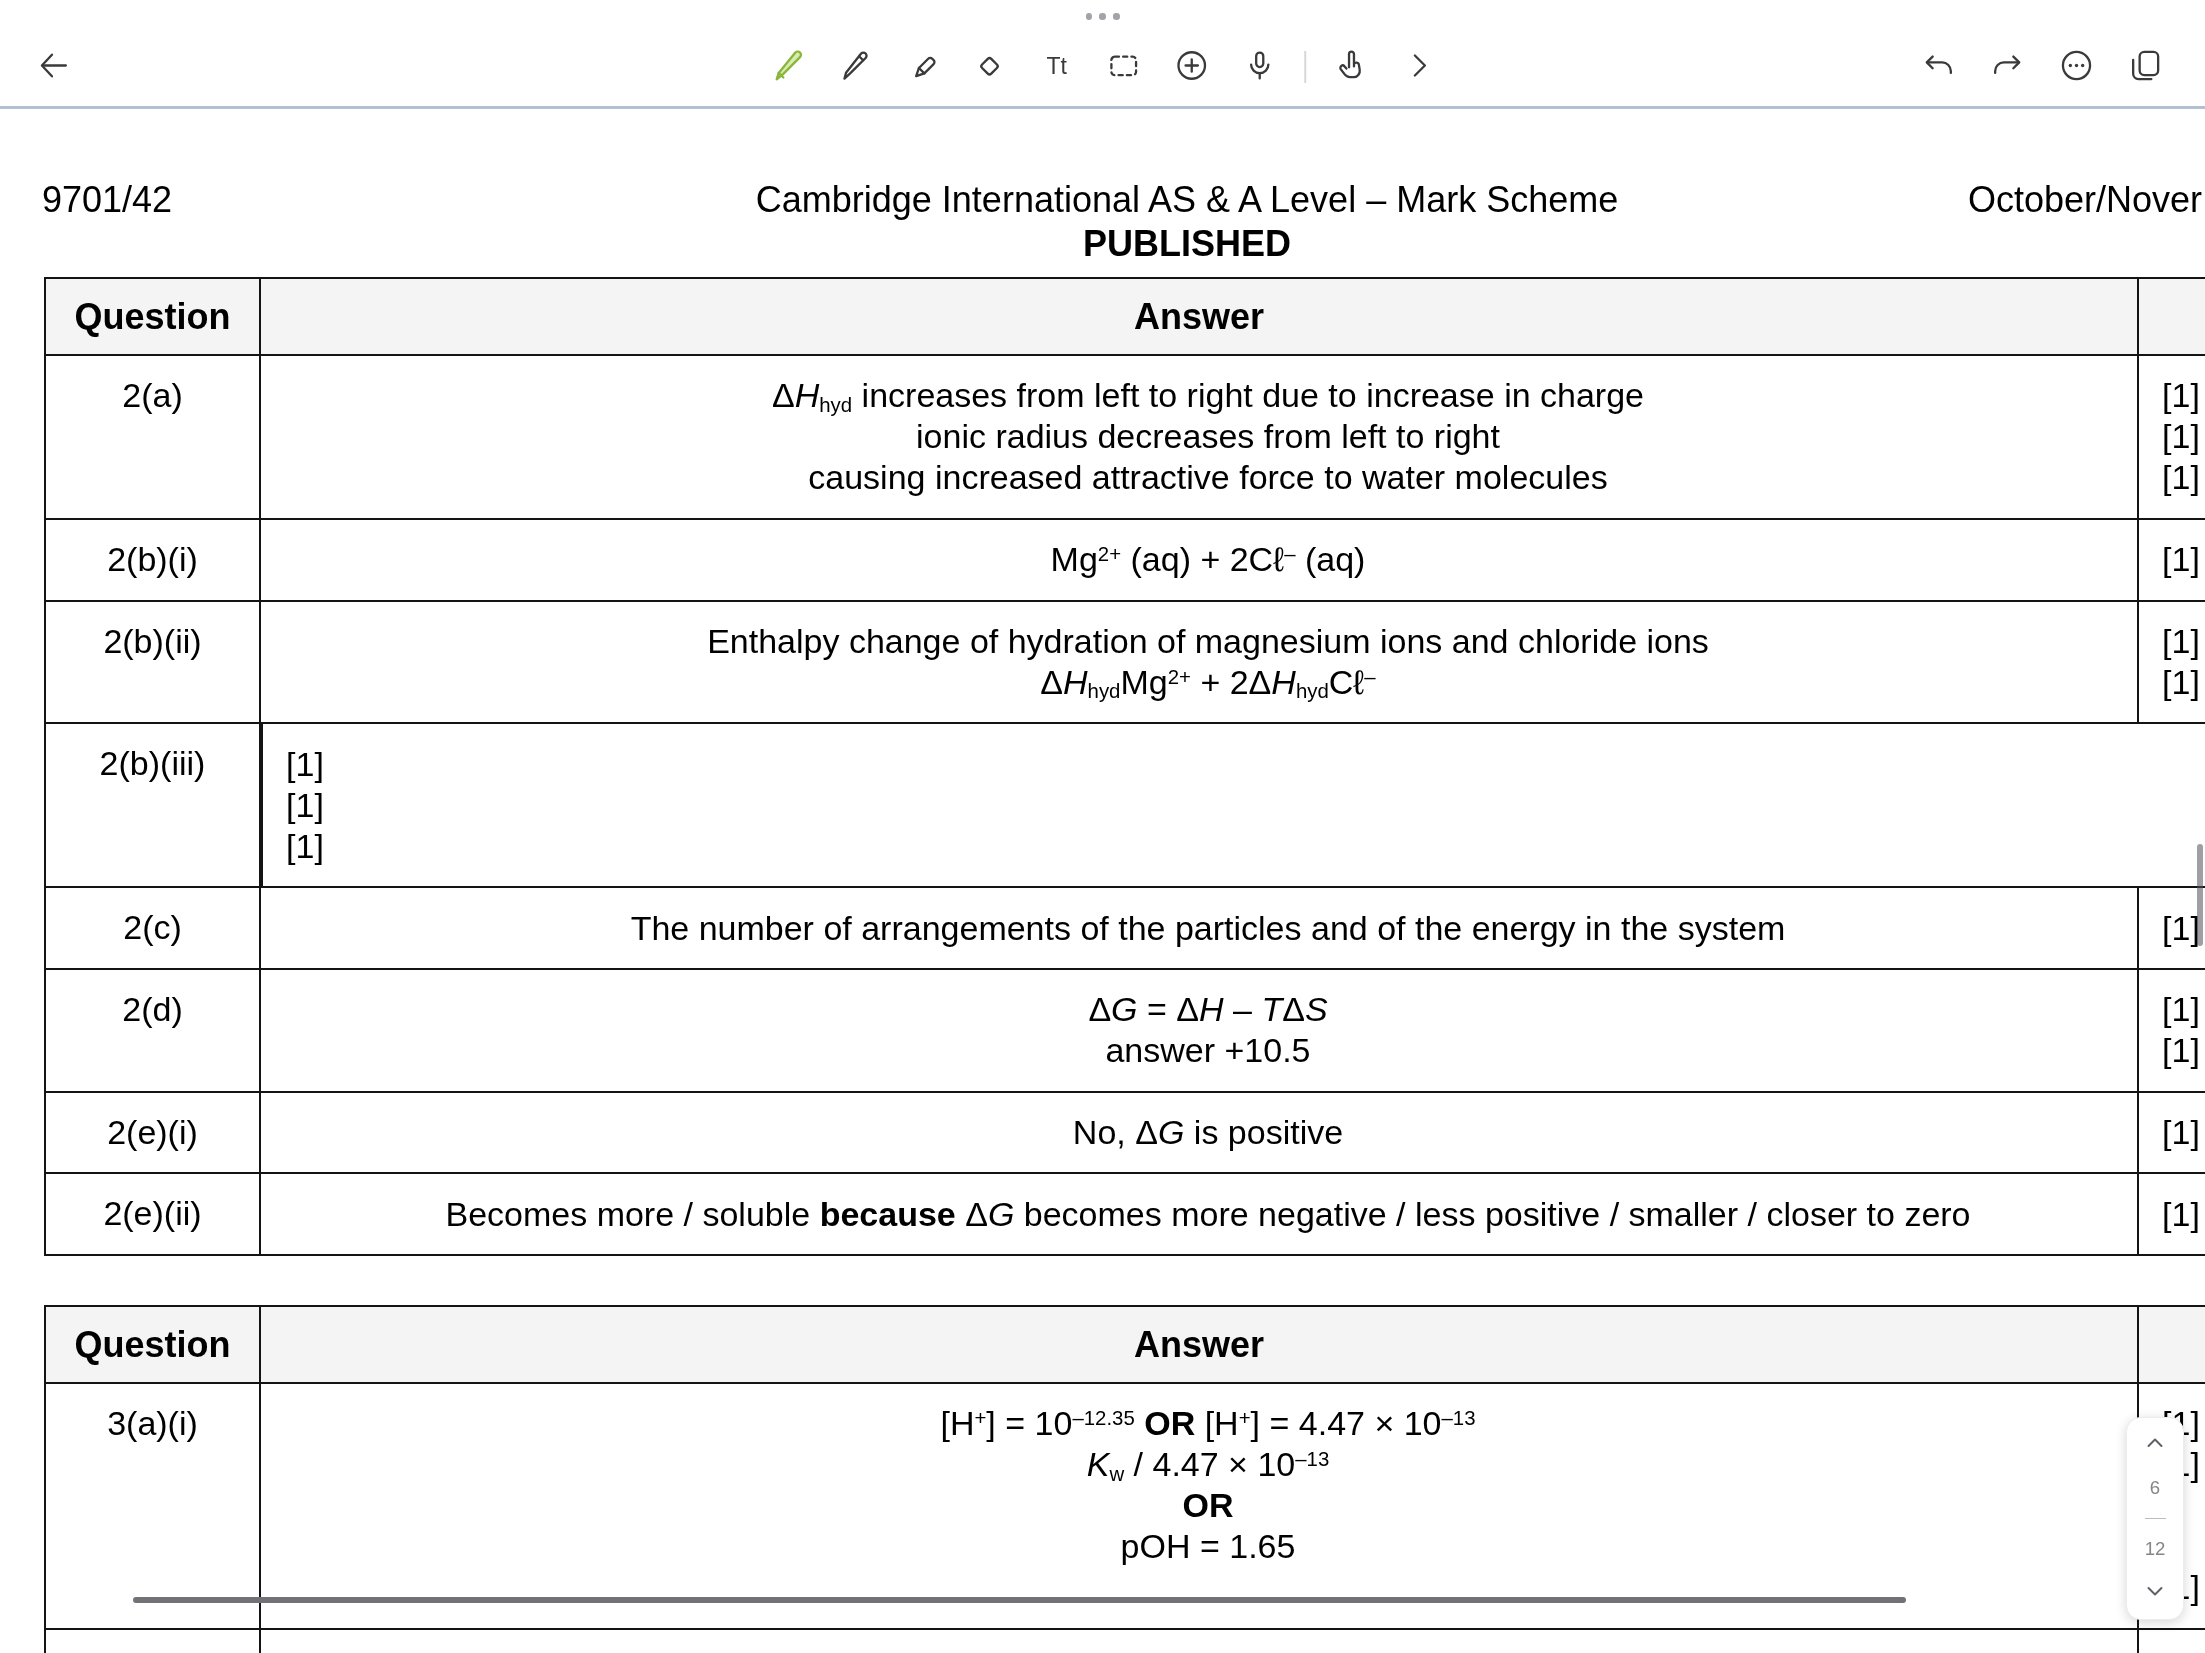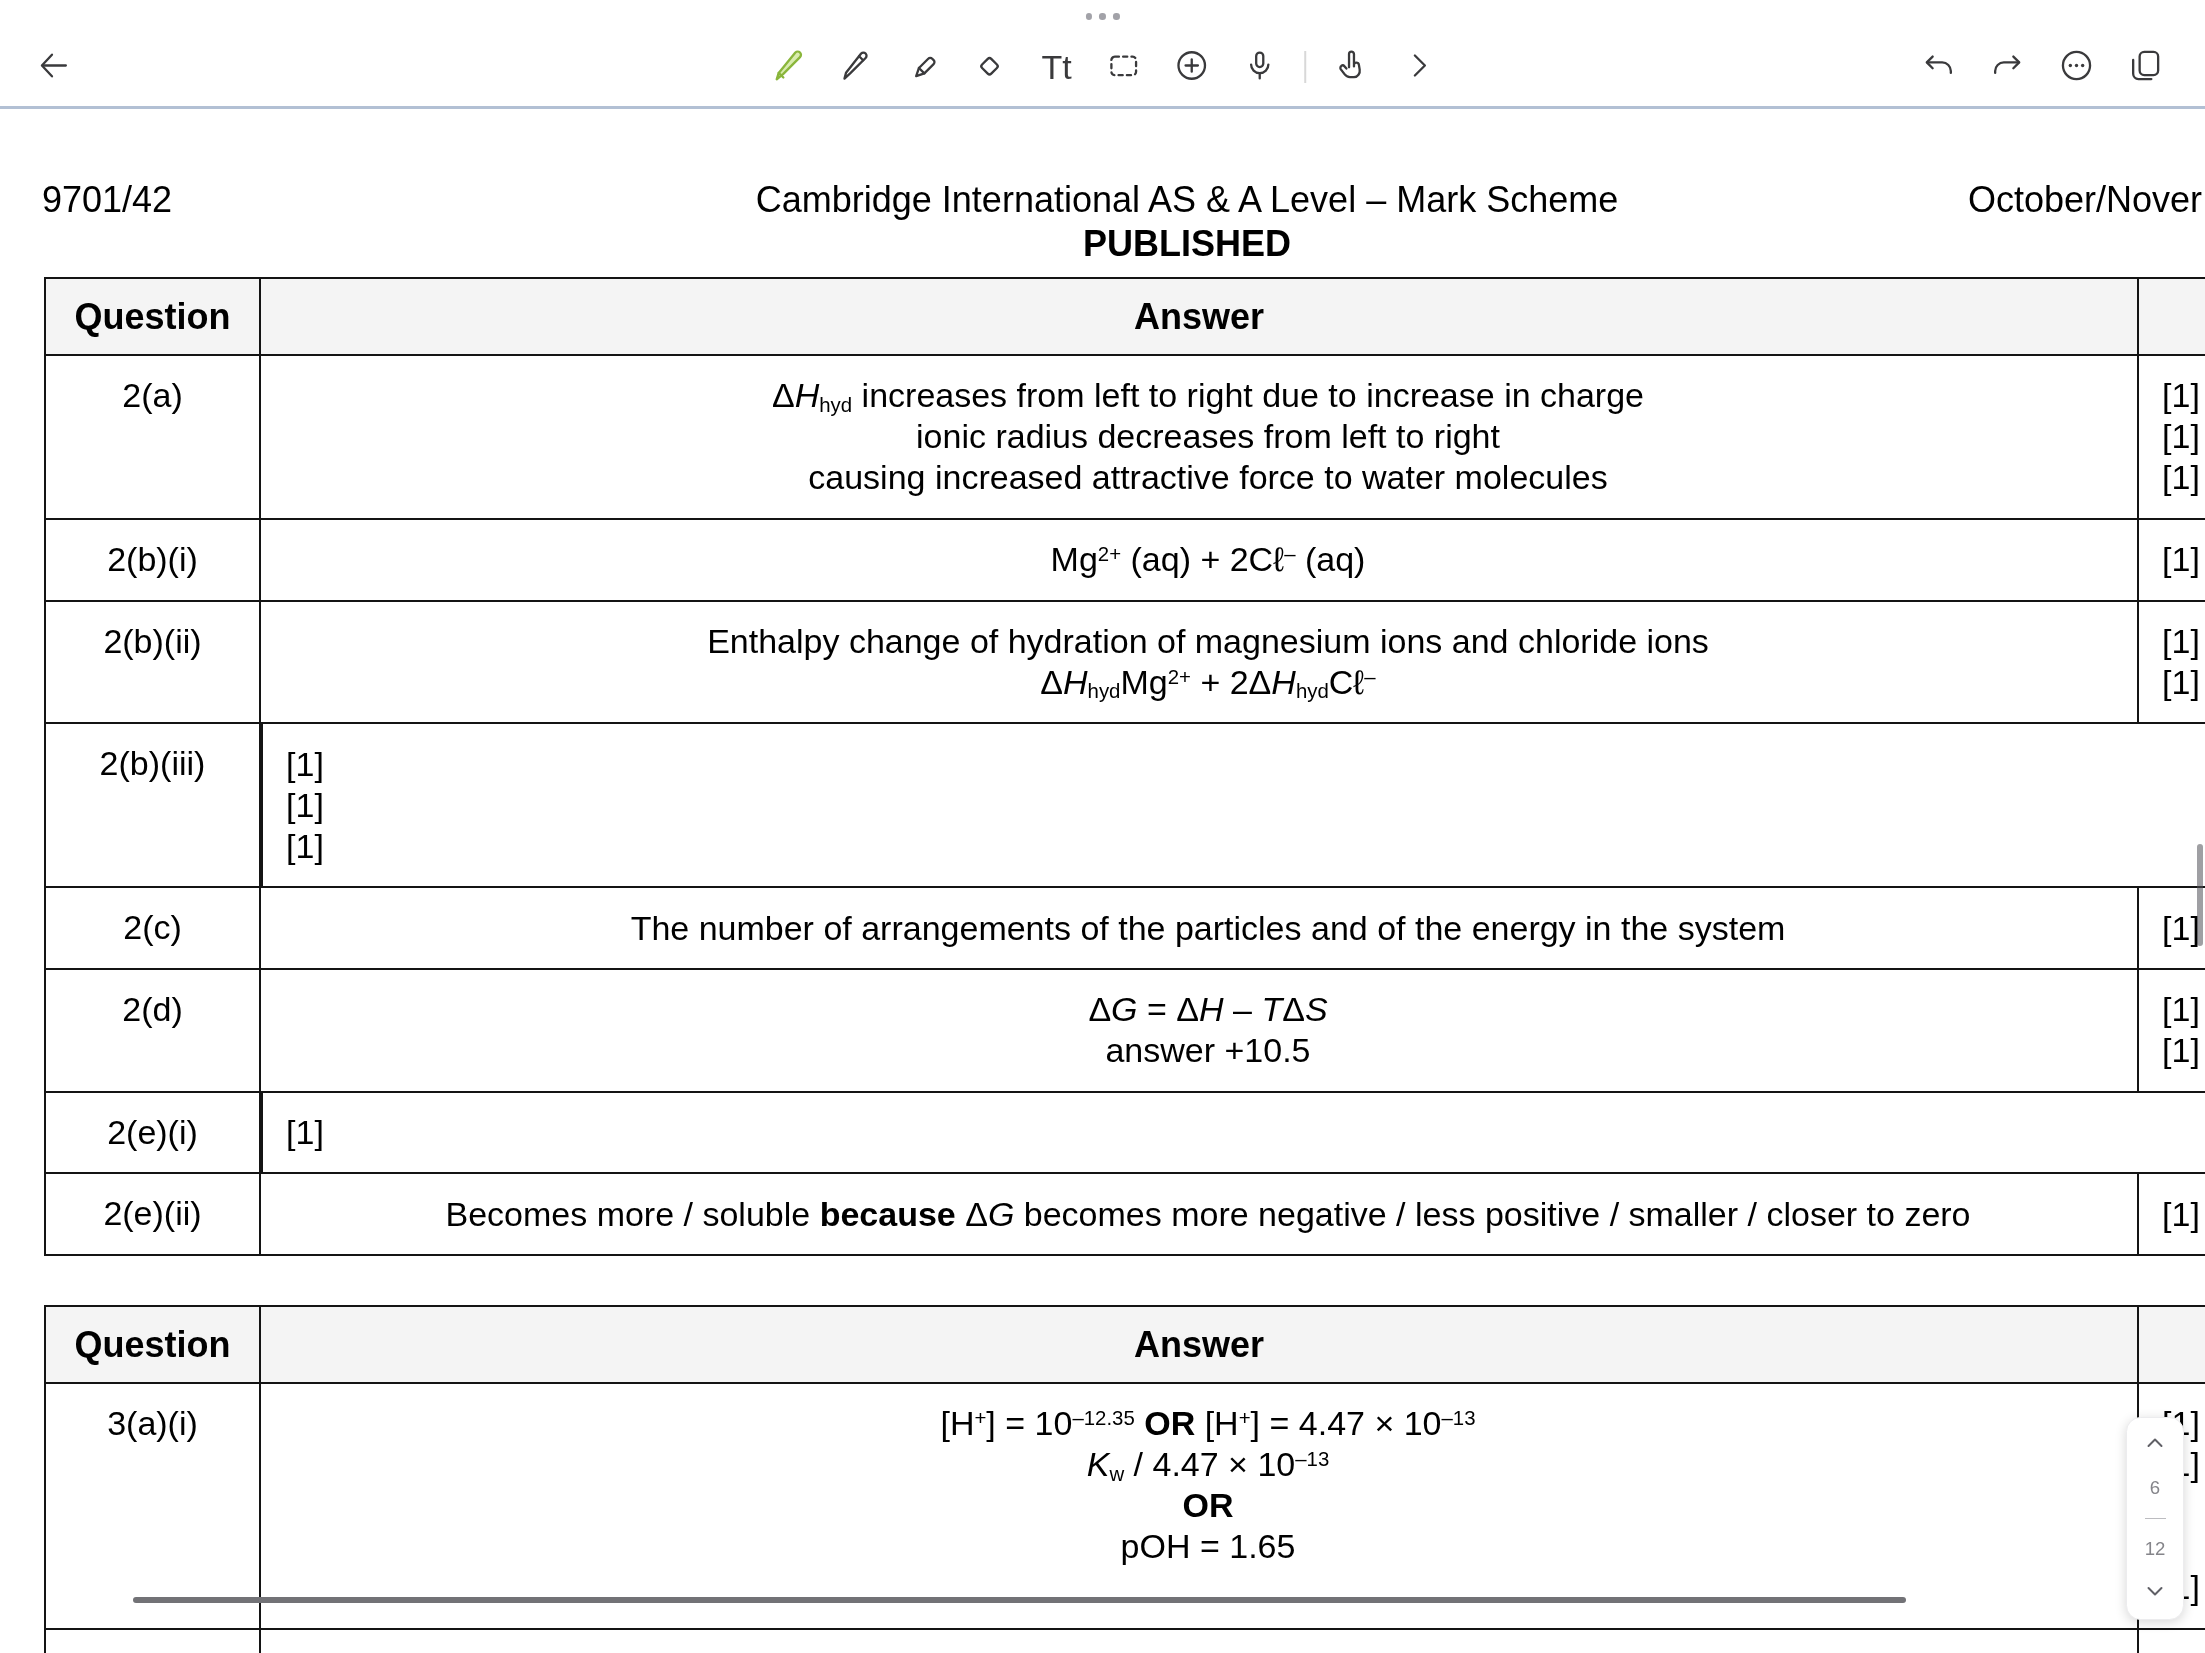--- a/index.html
+++ b/index.html
@@ -15,21 +15,21 @@
   .drag-dots .dot{width:6.5px;height:6.5px;border-radius:50%;background:#a2a2a8;}
   .icon-btn{width:45px;height:45px;display:flex;align-items:center;justify-content:center;
     background:transparent;border:none;padding:0;color:#3a3a3c;cursor:pointer;}
   .icon-btn svg{width:37px;height:37px;stroke:currentColor;fill:none;stroke-width:1.5;
     stroke-linecap:round;stroke-linejoin:round;}
   .back-btn{position:absolute;left:31px;top:44px;}
   .center-tools{position:absolute;left:50%;top:44px;transform:translateX(-50%);
     display:flex;align-items:center;gap:22.6px;}
   .right-tools{position:absolute;right:37px;top:44px;display:flex;align-items:center;gap:24px;}
   .tool-divider{width:1.6px;height:32px;background:#d8d8d8;}
-  .tt-label{font-size:34px;font-weight:500;color:#3a3a3c;line-height:1;}
+  .tt-label{font-size:23px;font-weight:500;color:#3a3a3c;line-height:1;}
   .pen-active svg{stroke:#8ab63b;}
   .pen-active .pen-fill{fill:#d9ecae;}
   
   .doc{position:absolute;left:0;top:0;width:100%;height:100%;border-radius:14px;}
   .doc-txt{position:absolute;font-size:36px;white-space:nowrap;}
   .paper-code{left:42px;top:179px;}
   .doc-title{left:1187px;top:179px;transform:translateX(-50%);}
   .doc-published{left:1187px;top:223px;transform:translateX(-50%);font-weight:700;}
   .doc-session{left:1968px;top:179px;}
   
@@ -140,20 +140,23 @@
           <div class="aline"><span>Δ</span><span class="st-i">G</span><span> = Δ</span><span class="st-i">H</span><span> – </span><span class="st-i">T</span><span>Δ</span><span class="st-i">S</span></div>
           <div class="aline"><span>answer +10.5</span></div>
         </div>
         <div class="tcell mcol">
           <div class="mline">[1]</div>
           <div class="mline">[1]</div>
         </div>
       </div>
       <div class="trow">
         <div class="tcell qcol qnum">2(e)(i)</div>
+        <div class="tcell acol">
+          <div class="aline"><span>No, Δ</span><span class="st-i">G</span><span> is positive</span></div>
+        </div>
         <div class="tcell mcol">
           <div class="mline">[1]</div>
         </div>
       </div>
       <div class="trow">
         <div class="tcell qcol qnum">2(e)(ii)</div>
         <div class="tcell acol">
           <div class="aline"><span>Becomes more / soluble </span><span class="st-b">because</span><span> Δ</span><span class="st-i">G</span><span> becomes more negative / less positive / smaller / closer to zero</span></div>
         </div>
         <div class="tcell mcol">

